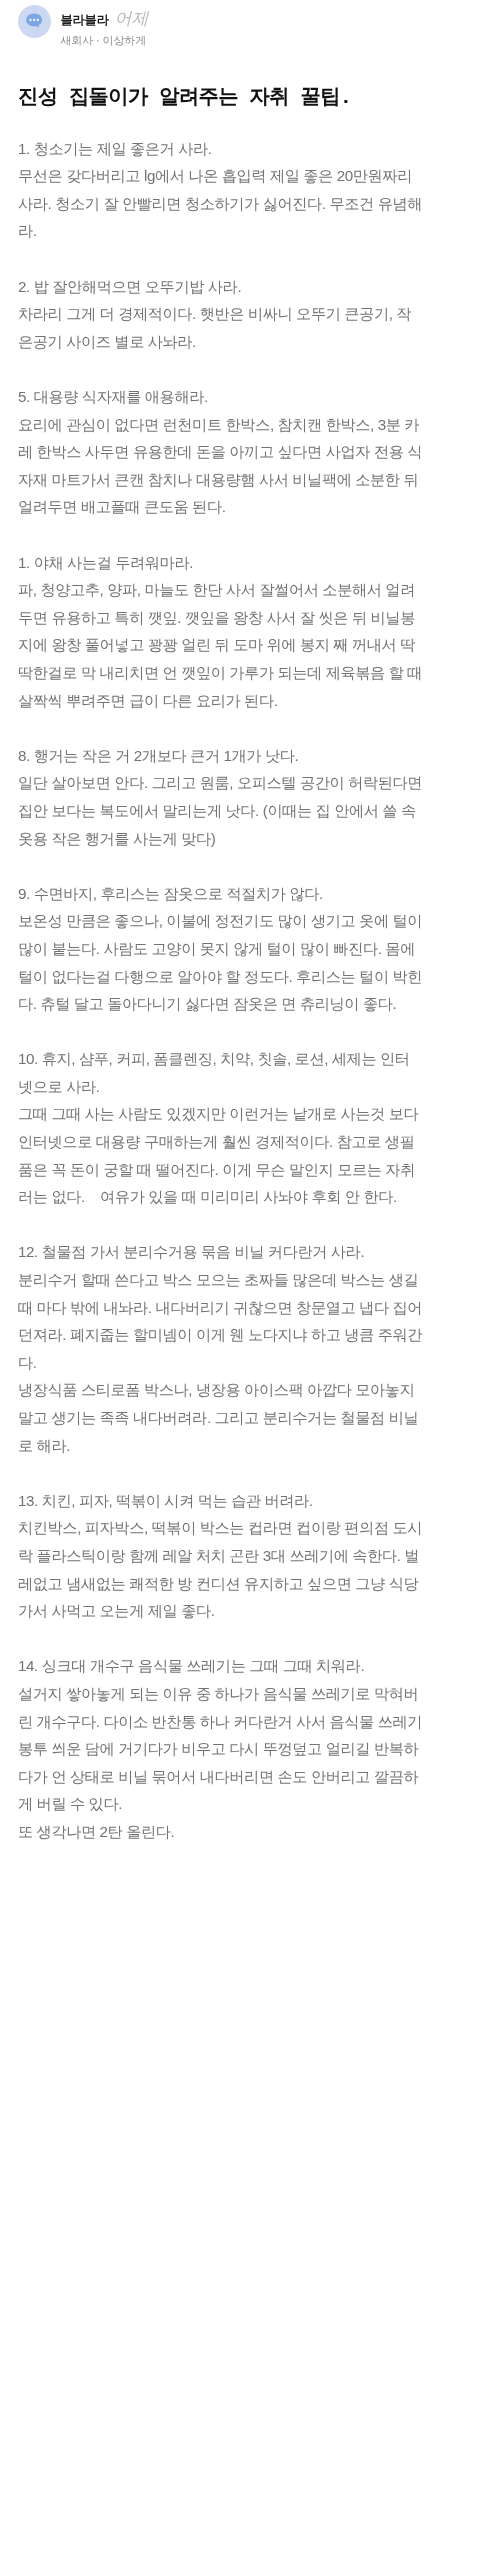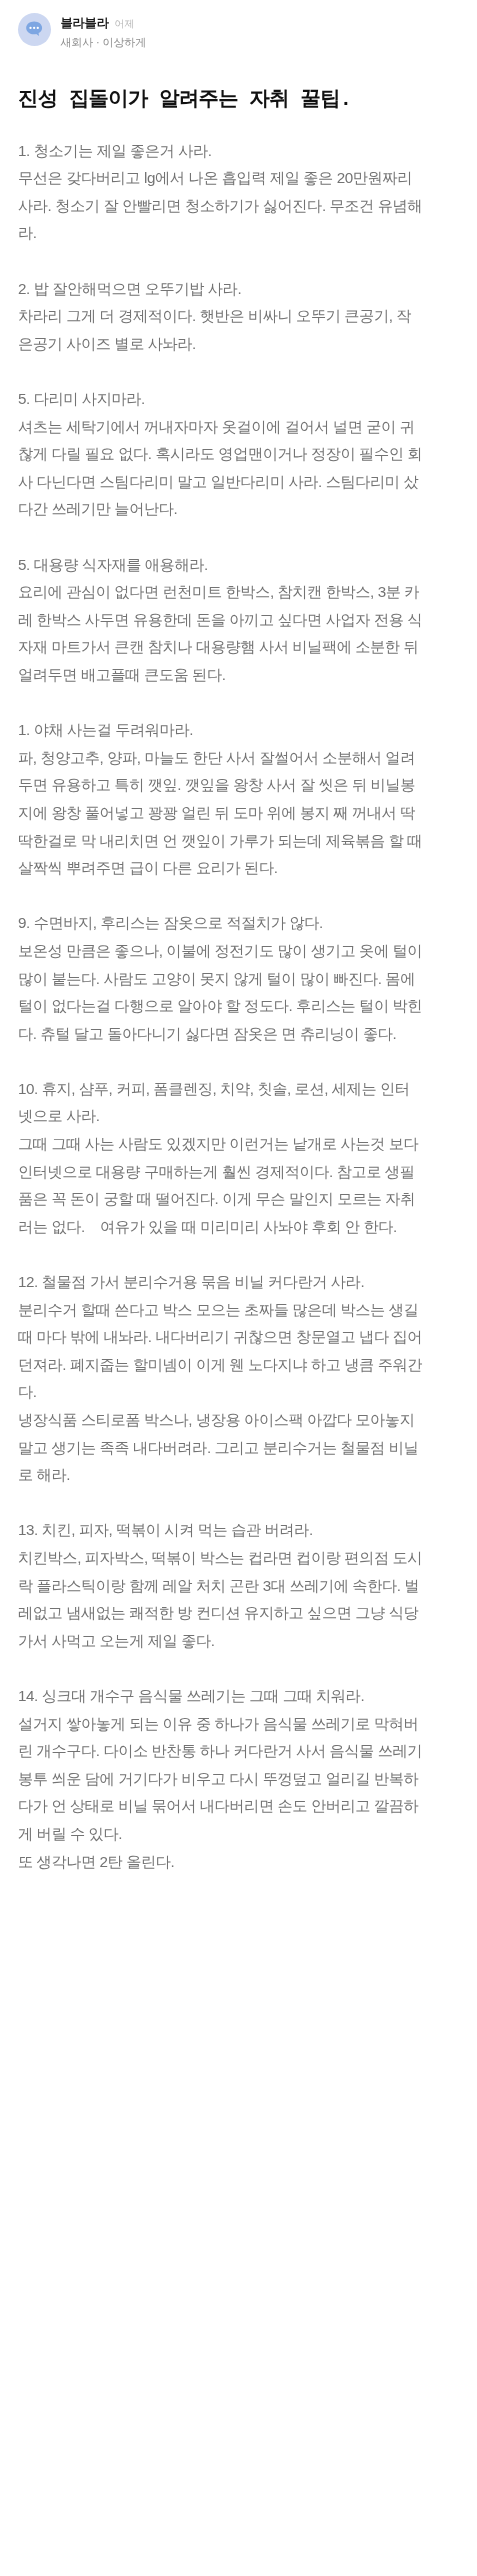--- a/index.html
+++ b/index.html
@@ -5,21 +5,21 @@
   html, body {
     margin: 0;
     padding: 0;
     background: #ffffff;
     font-family: "Liberation Sans", "DejaVu Sans", sans-serif;
     color: #1b1b1b;
   }
   .page {
     width: 441px;
     box-sizing: border-box;
-    padding: 13px 18px 22px 18px;
+    padding: 5px 18px 22px 18px;
     background: #fff;
   }
   .post-header {
     display: flex;
     align-items: flex-start;
     gap: 9.4px;
     cursor: pointer;
   }
   .avatar {
     width: 33px;
@@ -34,22 +34,23 @@
   .avatar svg { display: block; }
   .hmeta { padding-top: 1.5px; }
   .hline1 { display: flex; align-items: baseline; gap: 5.8px; }
   .board-name {
     font-size: 12.3px;
     font-weight: 700;
     color: #1b1b1b;
     letter-spacing: -0.2px;
   }
   .post-time {
-    font-size: 10px;
+    font-size: 17px;
     color: #b9b9b9;
+    font-style: italic;
   }
   .post-meta {
     margin-top: 3.6px;
     font-size: 11px;
     color: #8d8d8d;
     letter-spacing: -0.1px;
   }
   .post-title {
     margin: 36px 0 23px 0;
     font-size: 20.3px;
@@ -97,29 +98,29 @@
 
   <div id="tips-list">
   <p class="tip">1. 청소기는 제일 좋은거 사라.
 무선은 갖다버리고 lg에서 나온 흡입력 제일 좋은 20만원짜리 사라. 청소기 잘 안빨리면 청소하기가 싫어진다. 무조건 유념해라.</p>
 
   <p class="tip">2. 밥 잘안해먹으면 오뚜기밥 사라.
 차라리 그게 더 경제적이다. 햇반은 비싸니 오뚜기 큰공기, 작은공기 사이즈 별로 사놔라.</p>
 
 
 
-  <p class="tip">5. 다리미 사지마라.
-셔츠는 세탁기에서 꺼내자마자 옷걸이에 걸어서 널면 굳이 귀찮게 다릴 필요 없다. 혹시라도 영업맨이거나 정장이 필수인 회사 다닌다면 스팀다리미 말고 일반다리미 사라. 스팀다리미 샀다간 쓰레기만 늘어난다.</p>
 
   <p class="tip">5. 대용량 식자재를 애용해라.
 요리에 관심이 없다면 런천미트 한박스, 참치캔 한박스, 3분 카레 한박스 사두면 유용한데 돈을 아끼고 싶다면 사업자 전용 식자재 마트가서 큰캔 참치나 대용량햄 사서 비닐팩에 소분한 뒤 얼려두면 배고플때 큰도움 된다.</p>
 
   <p class="tip">1. 야채 사는걸 두려워마라.
 파, 청양고추, 양파, 마늘도 한단 사서 잘썰어서 소분해서 얼려두면 유용하고 특히 깻잎. 깻잎을 왕창 사서 잘 씻은 뒤 비닐봉지에 왕창 풀어넣고 꽝꽝 얼린 뒤 도마 위에 봉지 째 꺼내서 딱딱한걸로 막 내리치면 언 깻잎이 가루가 되는데 제육볶음 할 때 살짝씩 뿌려주면 급이 다른 요리가 된다.</p>
 
+  <p class="tip">8. 행거는 작은 거 2개보다 큰거 1개가 낫다.
+일단 살아보면 안다. 그리고 원룸, 오피스텔 공간이 허락된다면 집안 보다는 복도에서 말리는게 낫다. (이때는 집 안에서 쓸 속옷용 작은 행거를 사는게 맞다)</p>
 
   <p class="tip">9. 수면바지, 후리스는 잠옷으로 적절치가 않다.
 보온성 만큼은 좋으나, 이불에 정전기도 많이 생기고 옷에 털이 많이 붙는다. 사람도 고양이 못지 않게 털이 많이 빠진다. 몸에 털이 없다는걸 다행으로 알아야 할 정도다. 후리스는 털이 박힌다. 츄털 달고 돌아다니기 싫다면 잠옷은 면 츄리닝이 좋다.</p>
 
   <p class="tip">10. 휴지, 샴푸, 커피, 폼클렌징, 치약, 칫솔, 로션, 세제는 인터넷으로 사라.
 그때 그때 사는 사람도 있겠지만 이런거는 낱개로 사는것 보다 인터넷으로 대용량 구매하는게 훨씬 경제적이다. 참고로 생필품은 꼭 돈이 궁할 때 떨어진다. 이게 무슨 말인지 모르는 자취러는 없다.    여유가 있을 때 미리미리 사놔야 후회 안 한다.</p>
 
 
   <p class="tip">12. 철물점 가서 분리수거용 묶음 비닐 커다란거 사라.
 분리수거 할때 쓴다고 박스 모으는 초짜들 많은데 박스는 생길 때 마다 밖에 내놔라. 내다버리기 귀찮으면 창문열고 냅다 집어던져라. 폐지줍는 할미넴이 이게 웬 노다지냐 하고 냉큼 주워간다.

